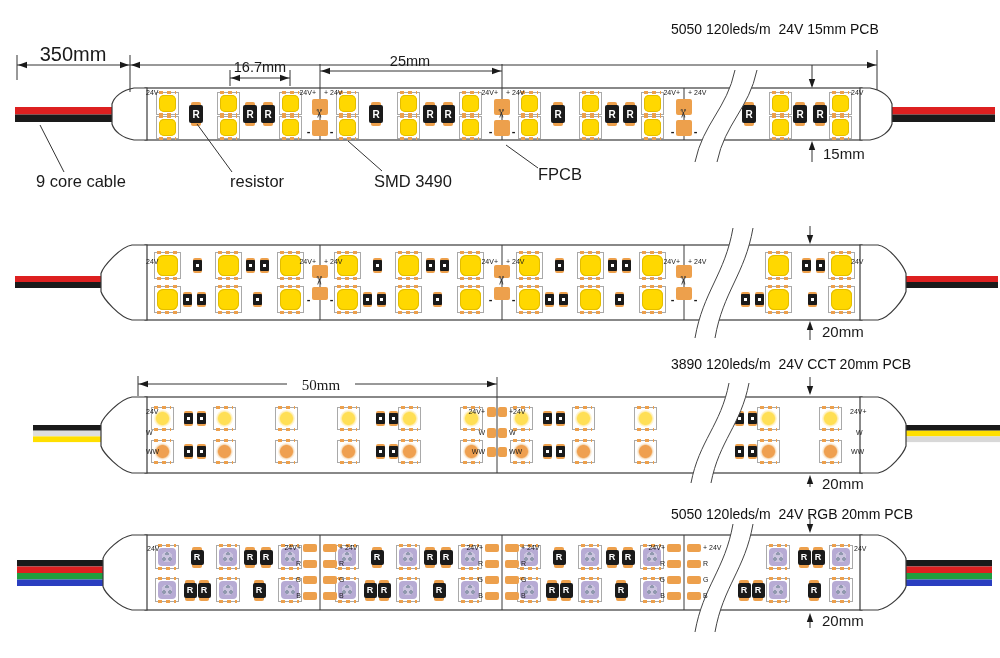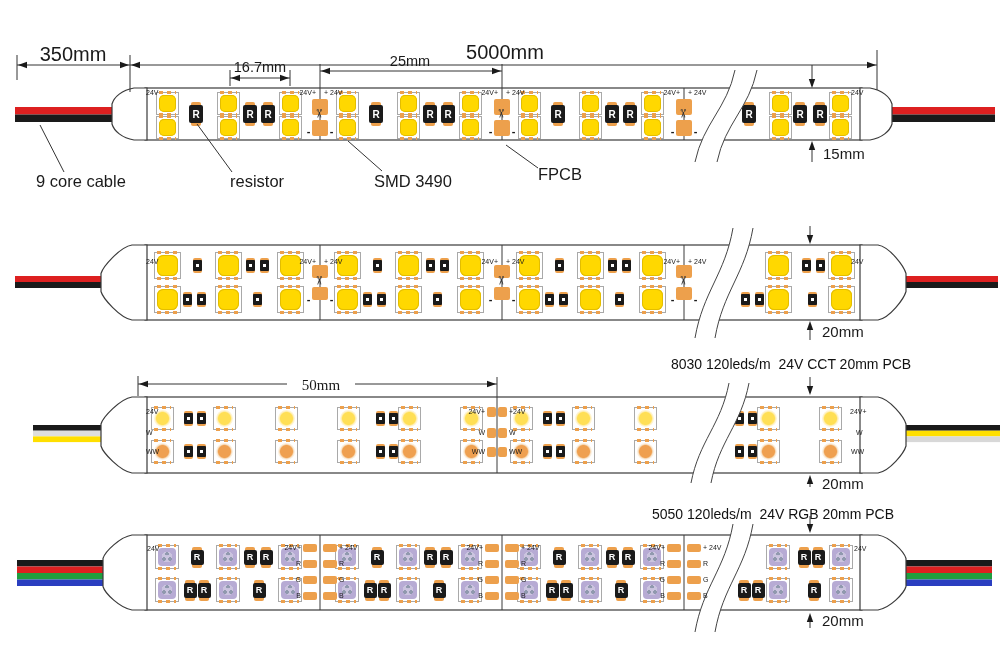--- a/index.html
+++ b/index.html
@@ -657,28 +657,28 @@
       <div class="t tl" style="left: 629px; top: 544px; width: 36px; text-align: right;">24V+</div>
       <div class="t tl" style="left: 703px; top: 544px;">+ 24V</div>
       <div class="t tl" style="left: 629px; top: 560px; width: 36px; text-align: right;">R</div>
       <div class="t tl" style="left: 703px; top: 560px;">R</div>
       <div class="t tl" style="left: 629px; top: 576px; width: 36px; text-align: right;">G</div>
       <div class="t tl" style="left: 703px; top: 576px;">G</div>
       <div class="t tl" style="left: 629px; top: 592px; width: 36px; text-align: right;">B</div>
       <div class="t tl" style="left: 703px; top: 592px;">B</div>
       <div class="t tl" style="left: 147px; top: 545px;">24V</div>
       <div class="t tl" style="left: 854px; top: 545px;">24V</div>
-      <div class="t title" style="left: 671px; top: 357px;">8030 120leds/m  24V CCT 20mm PCB</div>
-      <div class="t title" style="left: 652px; top: 507px;">5050 120leds/m  24V RGB 20mm PCB</div>
+      <div class="t title" style="left: 671px; top: 22px;">5050 120leds/m  24V 15mm PCB</div>
+      <div class="t title" style="left: 671px; top: 357px;">3890 120leds/m  24V CCT 20mm PCB</div>
+      <div class="t title" style="left: 671px; top: 507px;">5050 120leds/m  24V RGB 20mm PCB</div>
       <div class="t dim-w" style="left: 823px; top: 146px;">15mm</div>
       <div class="t dim-w" style="left: 822px; top: 324px;">20mm</div>
       <div class="t dim-w" style="left: 822px; top: 476px;">20mm</div>
       <div class="t dim-w" style="left: 822px; top: 613px;">20mm</div>
       <div class="t dim-lg" style="left: 23px; top: 43px; width: 100px; text-align: center;">350mm</div>
-      <div class="t dim-lg" style="left: 425px; top: 41px; width: 160px; text-align: center;">5000mm</div>
       <div class="t dim-md" style="left: 215px; top: 60px; width: 90px; text-align: center;">16.7mm</div>
       <div class="t dim-md" style="left: 365px; top: 54px; width: 90px; text-align: center;">25mm</div>
       <div class="t serif" style="left: 287px; top: 377px; width: 62px; text-align: center;">50mm</div>
       <div class="t ann" style="left: 36px; top: 172px;">9 core cable</div>
       <div class="t ann" style="left: 230px; top: 172px;">resistor</div>
       <div class="t ann" style="left: 374px; top: 172px;">SMD 3490</div>
       <div class="t ann" style="left: 538px; top: 165px;">FPCB</div>
     </div>
 </div>
 

